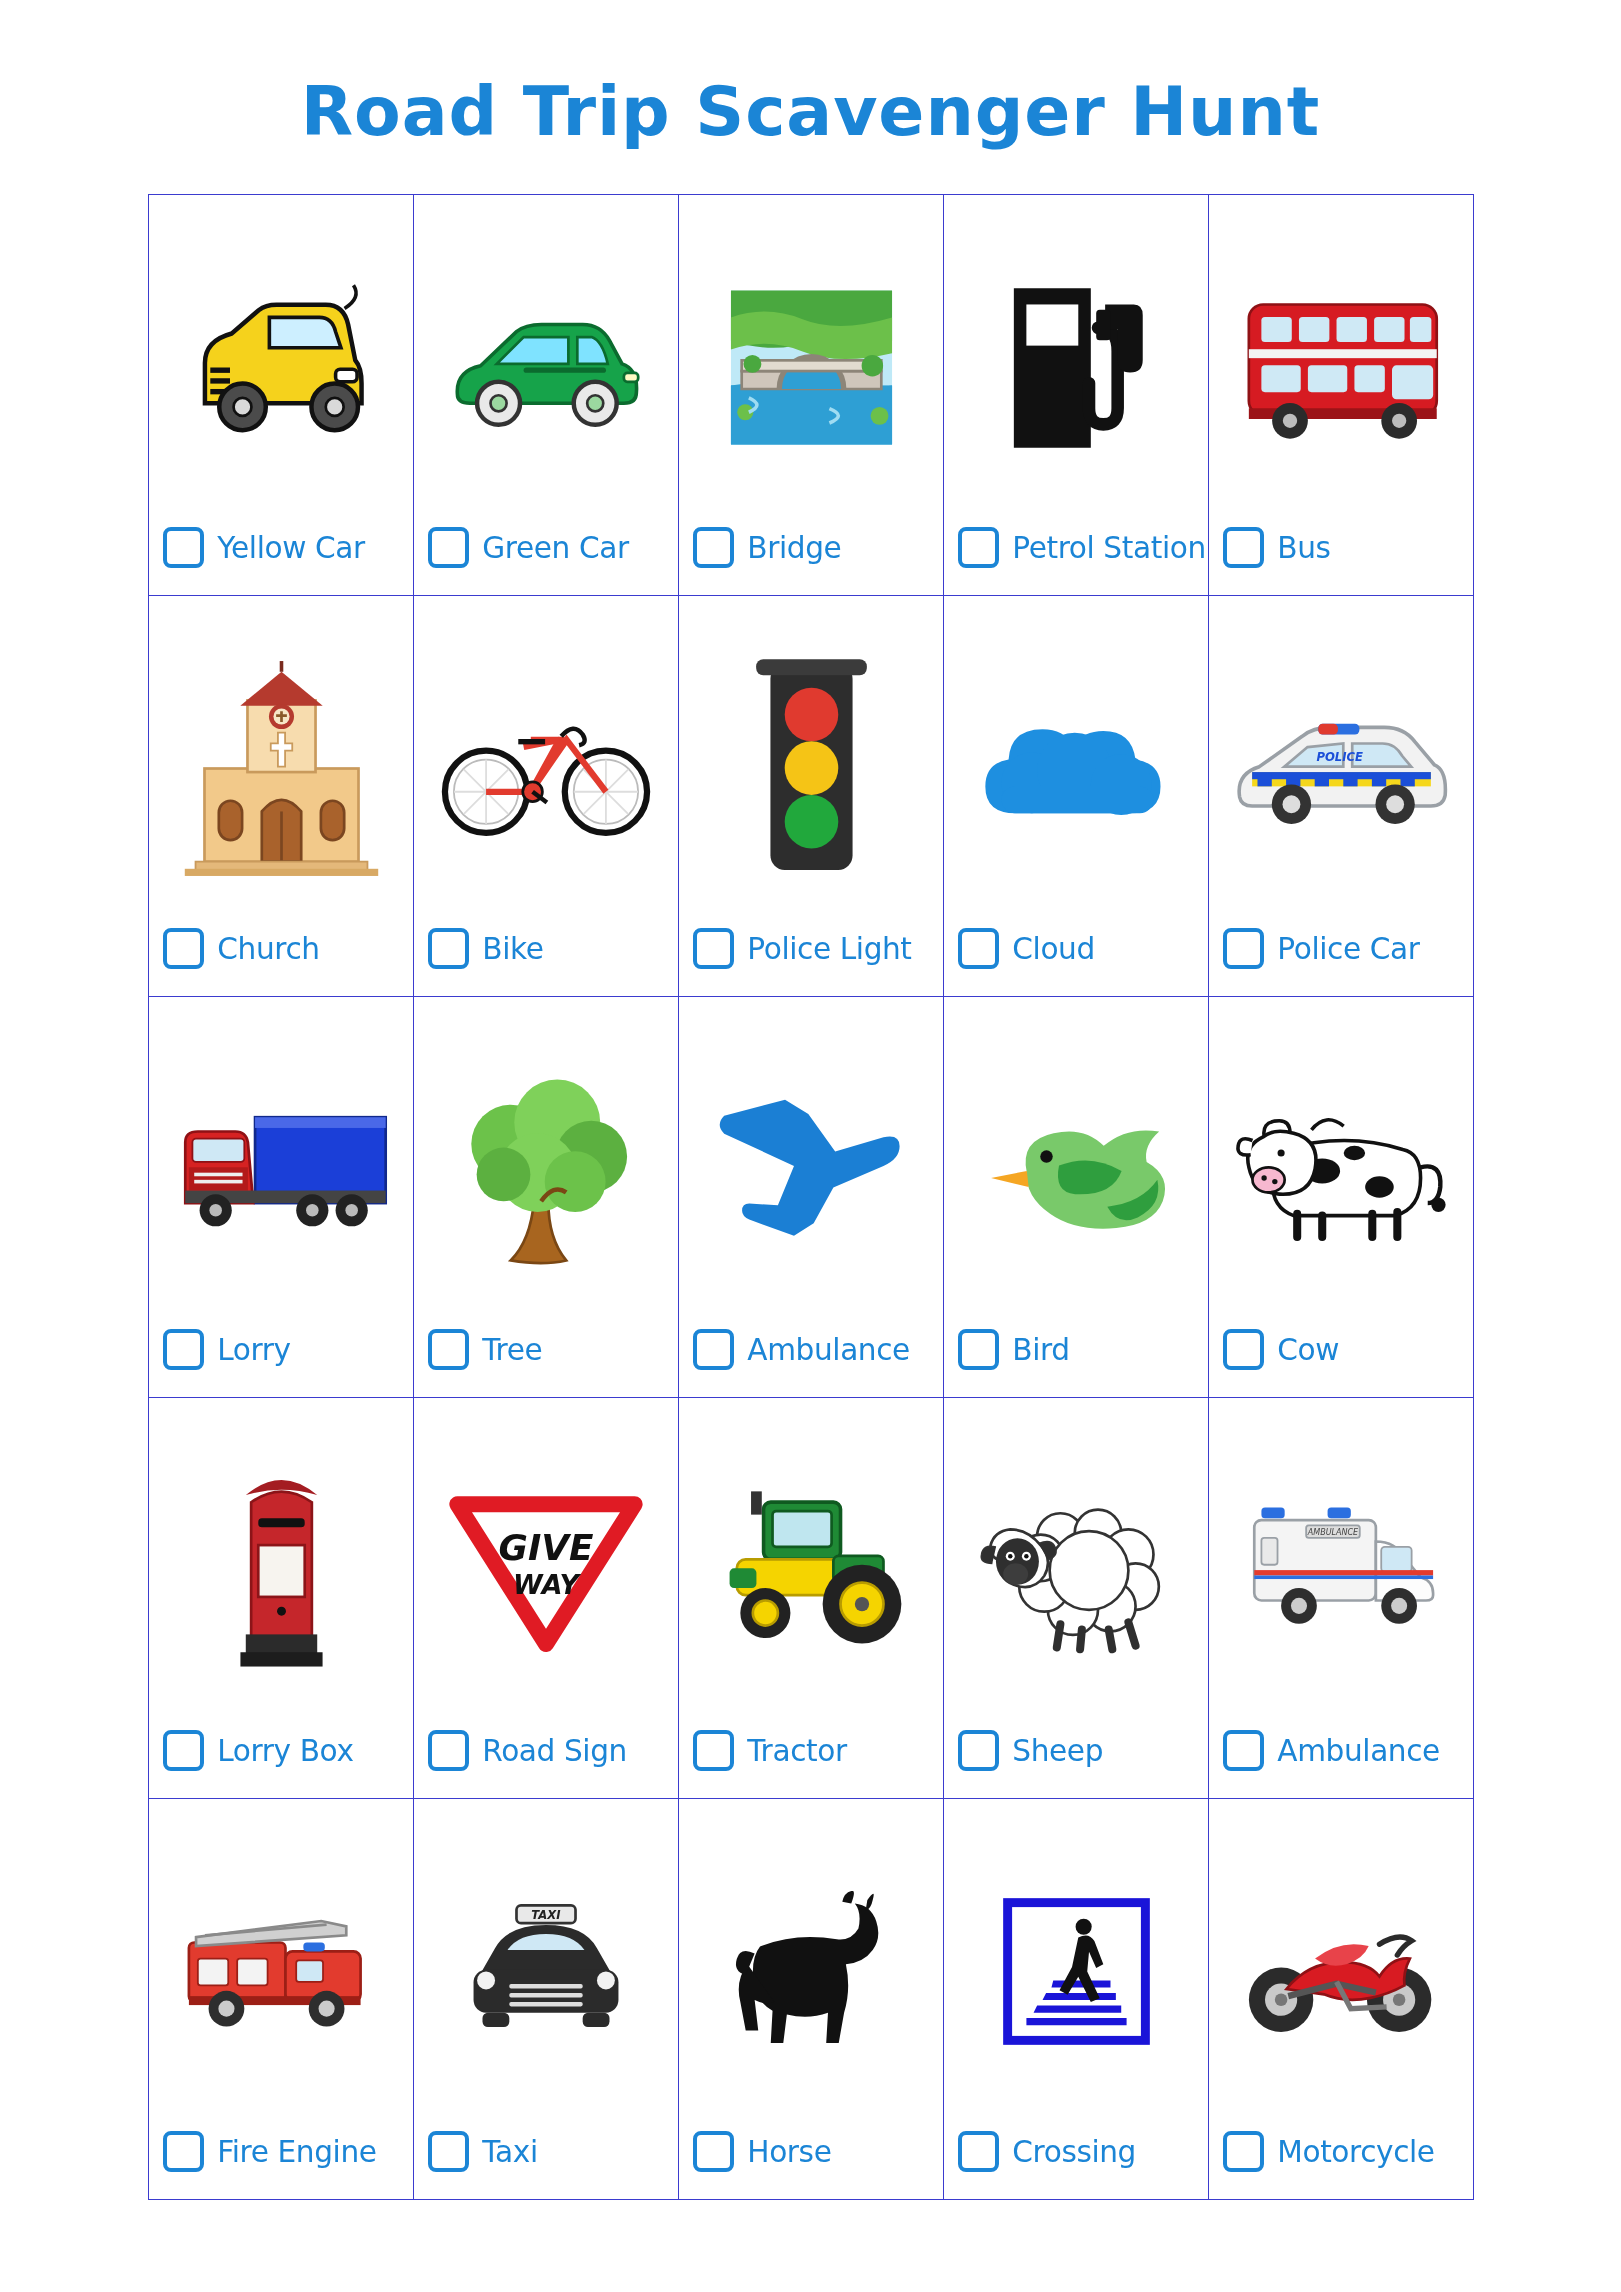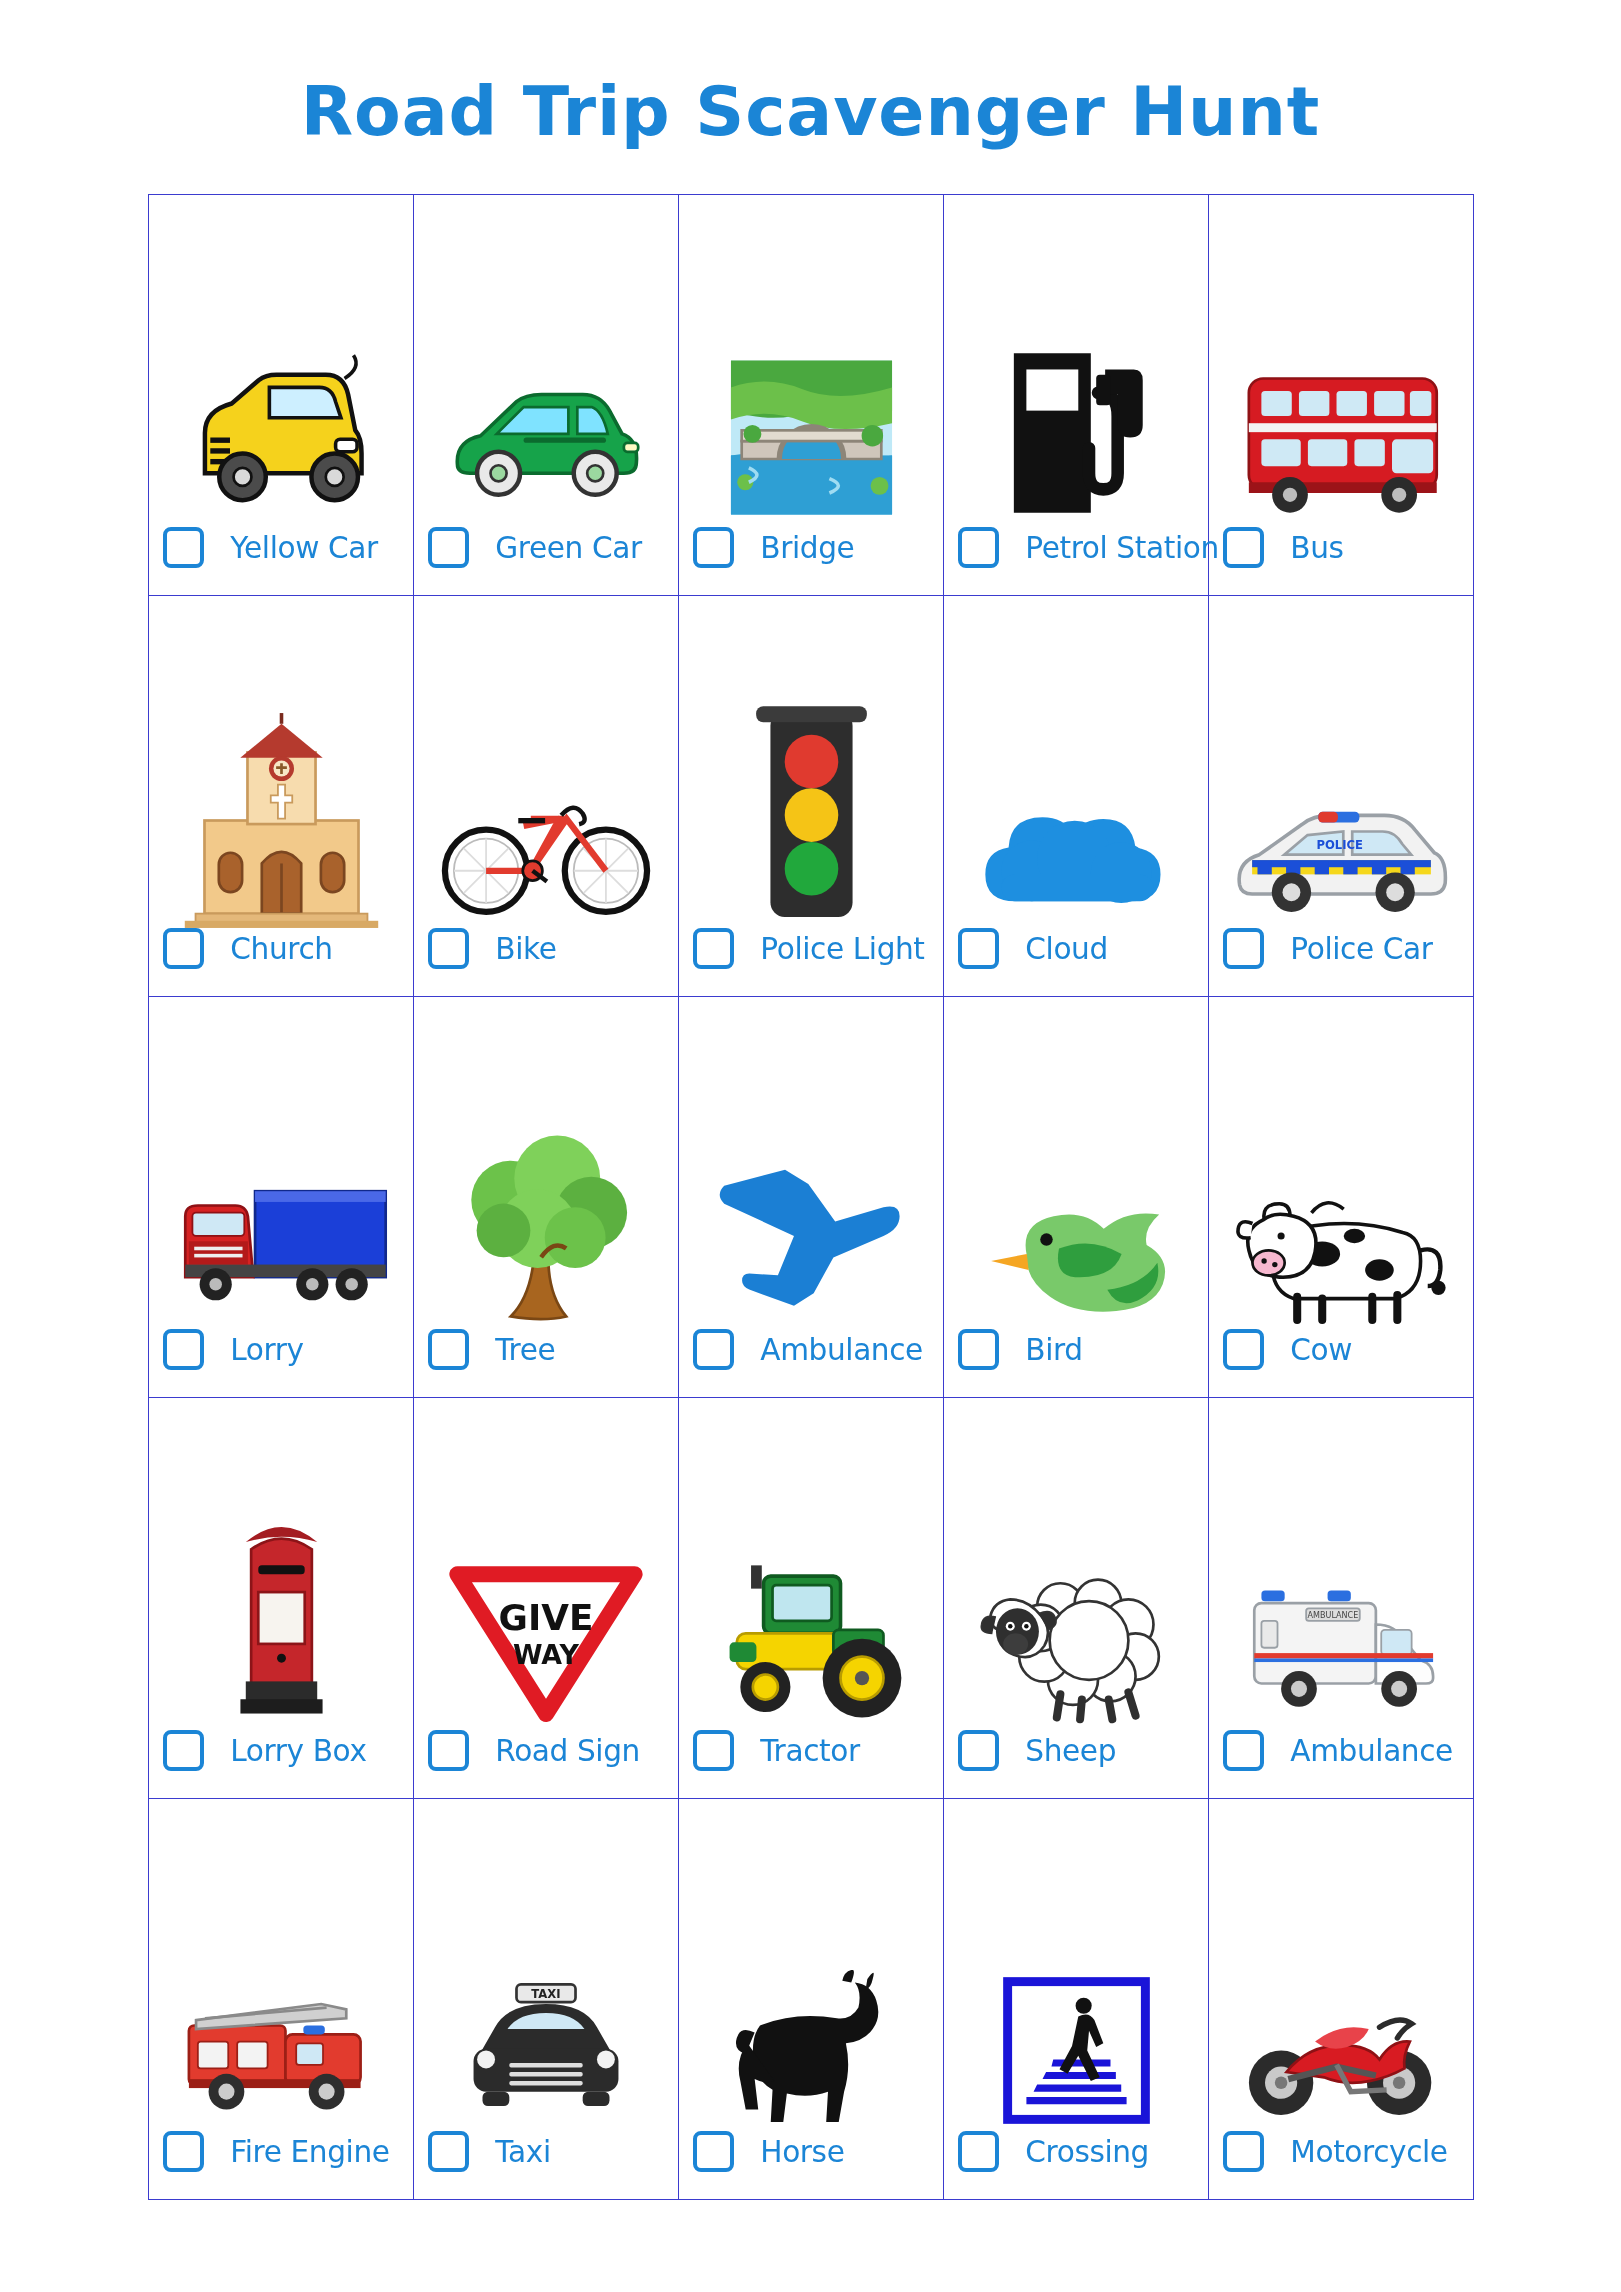--- a/index.html
+++ b/index.html
@@ -51,29 +51,30 @@
     display: flex;
     flex-direction: column;
     align-items: center;
     justify-content: flex-start;
     position: relative;
   }
   .art {
     flex: 1 1 auto;
     width: 100%;
     display: flex;
-    align-items: flex-end;
+    align-items: center;
     justify-content: center;
     padding-top: 12.5px;
+    font-style: italic;
   }
   .art svg { display: block; }
   .labelrow {
     display: flex;
     align-items: center;
-    gap: 26px;
+    gap: 13px;
     width: 100%;
     padding: 0 14.3px 27px 14.3px;
   }
   .chk {
     width: 41px;
     height: 41px;
     min-width: 41px;
     border: 4.5px solid #1b85d6;
     border-radius: 8px;
     background: #fff;

